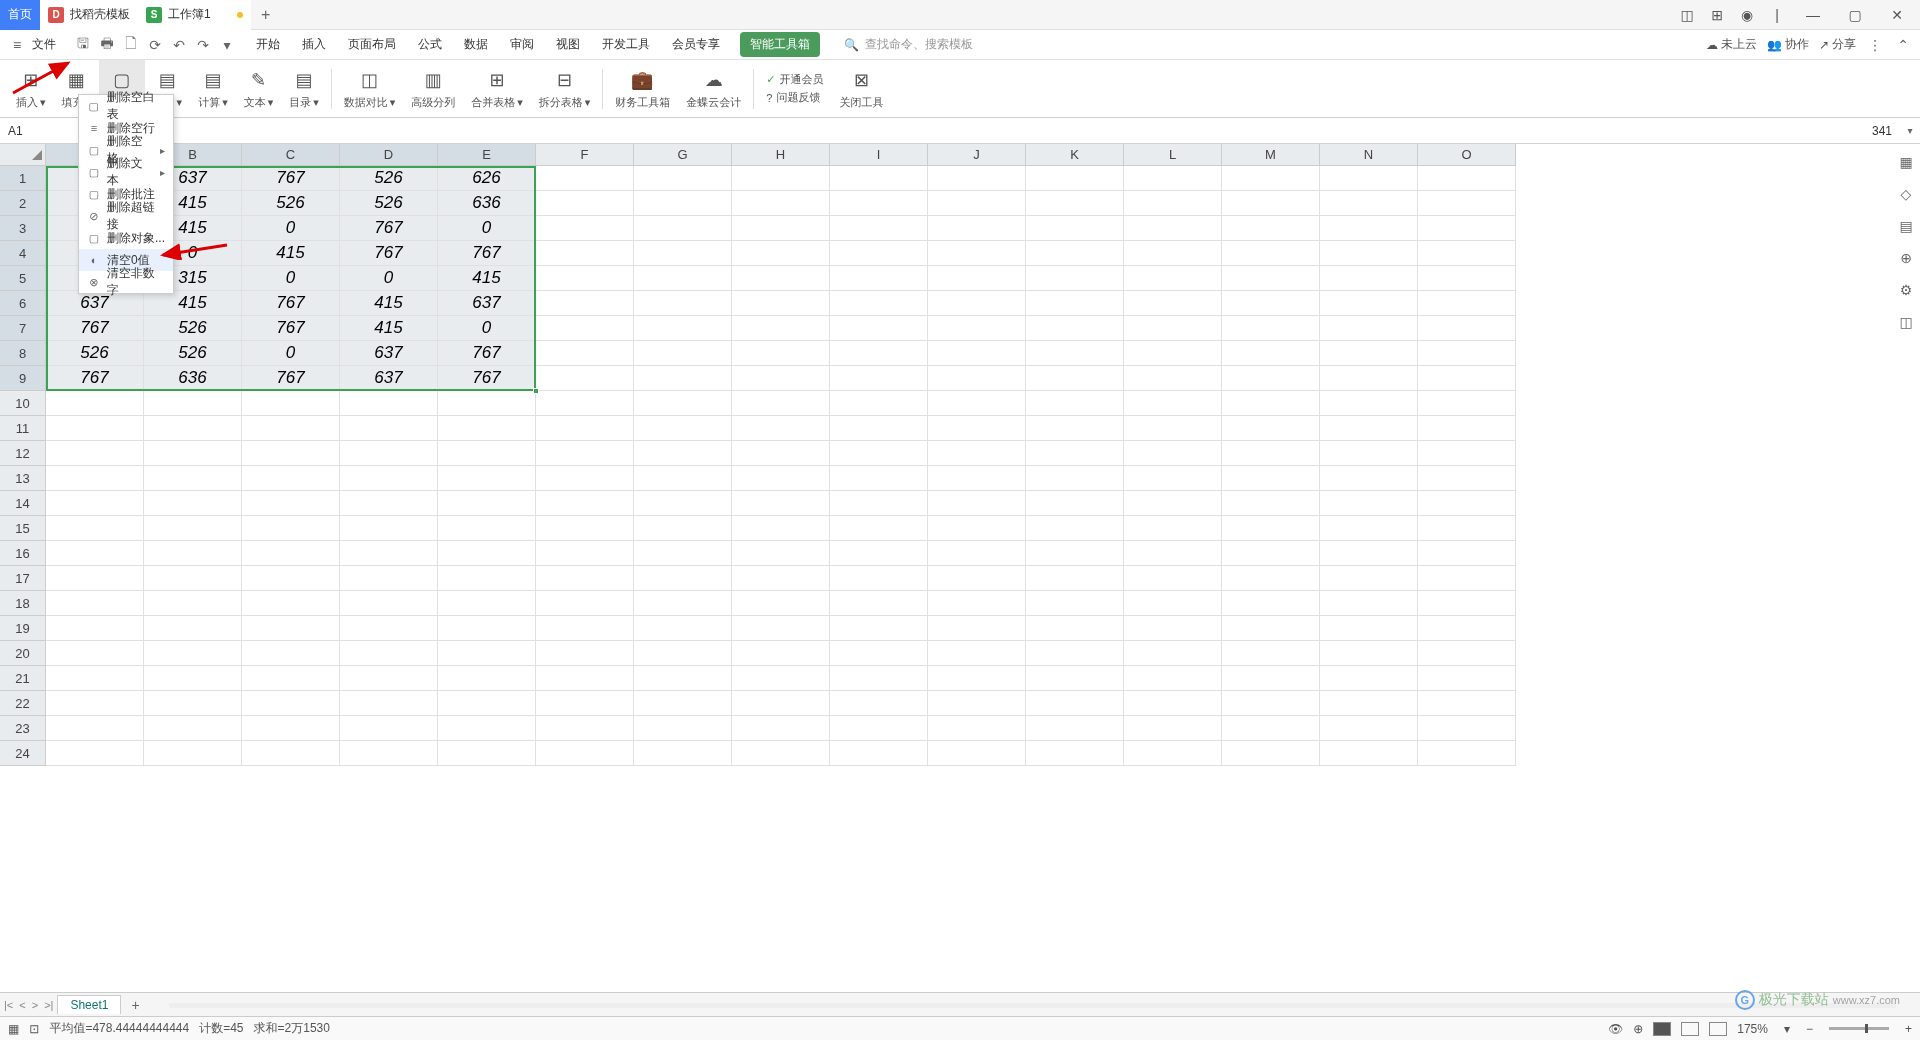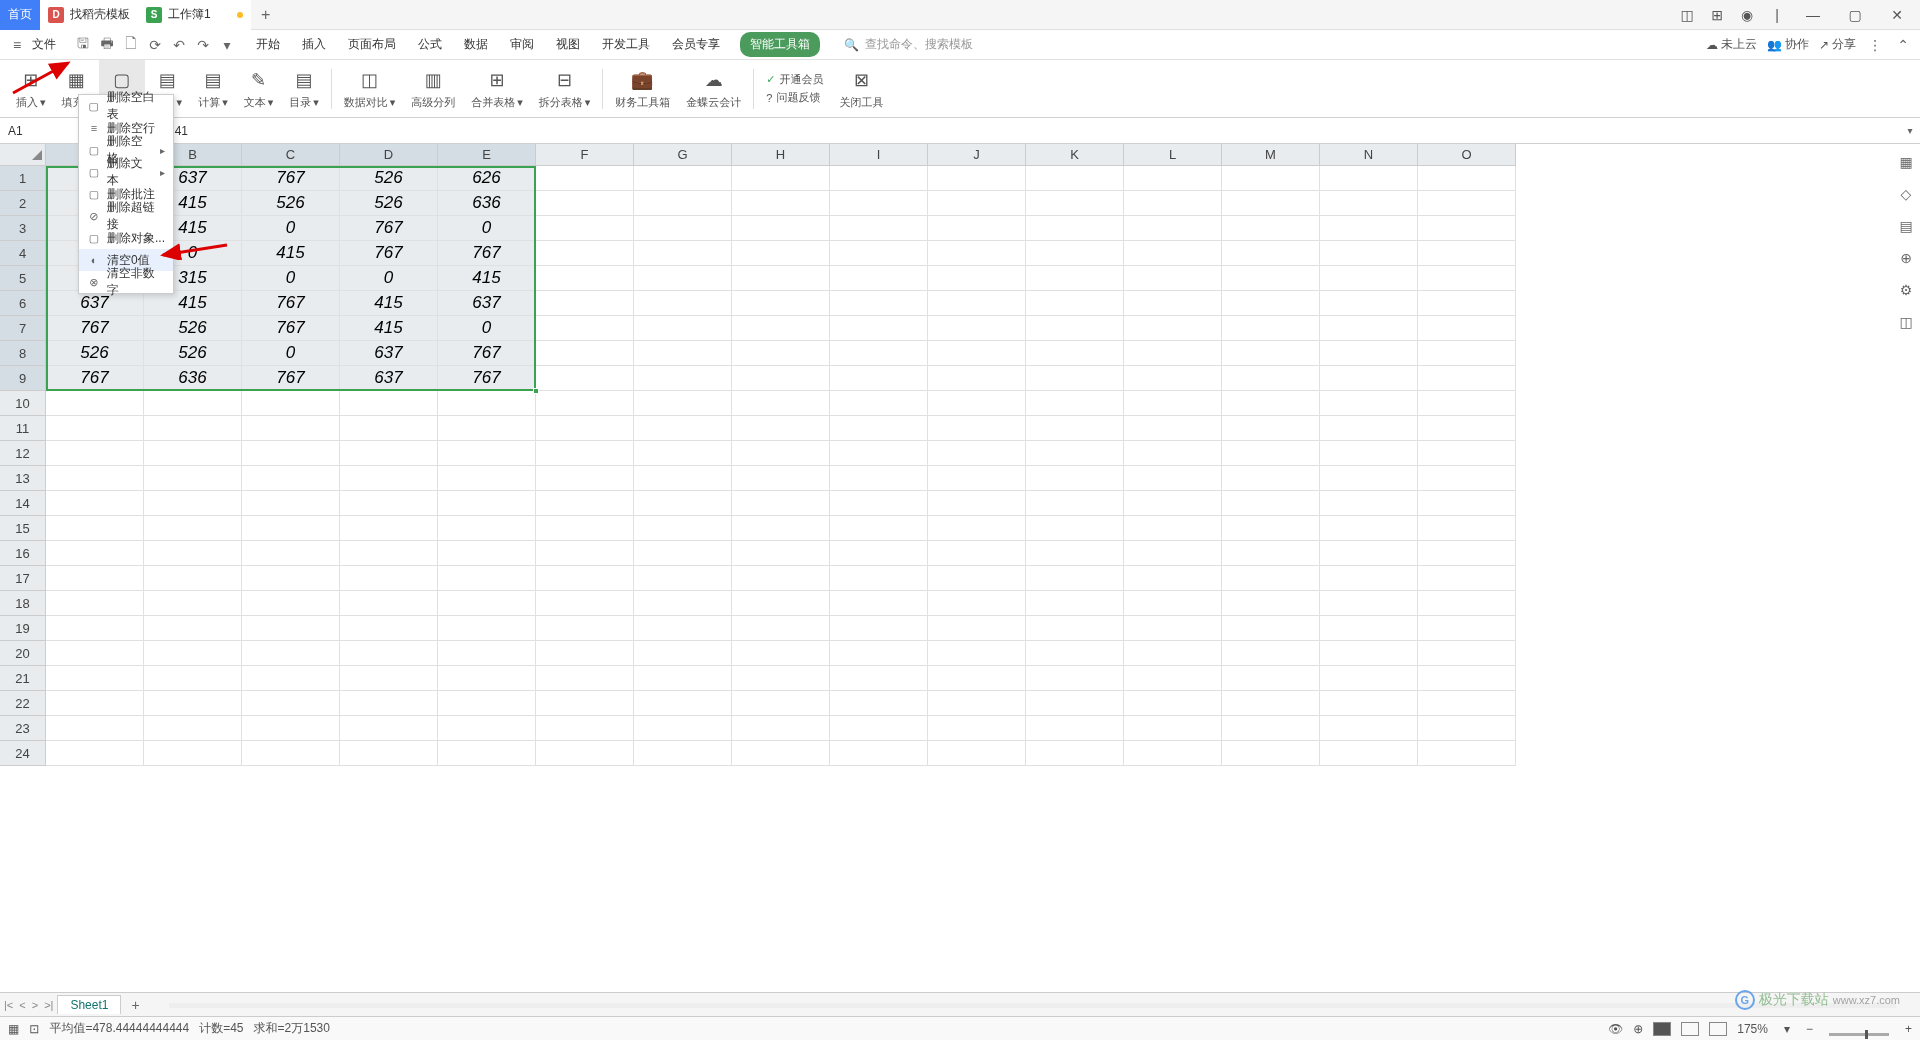--- a/index.html
+++ b/index.html
@@ -18,21 +18,21 @@
 .titlebar-right { margin-left: auto; display: flex; align-items: center; gap: 12px; padding-right: 8px; }
 .tb-icon { width: 18px; height: 18px; display: flex; align-items: center; justify-content: center; color: #555; font-size: 14px; cursor: pointer; }
 .win-control { width: 30px; height: 20px; display: flex; align-items: center; justify-content: center; color: #555; cursor: pointer; font-size: 14px; }
 
 
 .menubar { height: 30px; display: flex; align-items: center; border-bottom: 1px solid #e0e0e0; padding: 0 8px; gap: 4px; }
 .menubar .menu-left { display: flex; align-items: center; gap: 6px; }
 .menu-icon { width: 18px; height: 18px; display: flex; align-items: center; justify-content: center; color: #666; font-size: 14px; cursor: pointer; }
 .menu-tabs { display: flex; align-items: center; gap: 18px; margin-left: 14px; }
 .menu-tab { font-size: 12px; color: #333; cursor: pointer; padding: 4px 2px; }
-.menu-tab.active { background: #4a9b5c; color: #fff; padding: 4px 10px; border-radius: 10px; }
+.menu-tab.active { background: #4a9b5c; color: #fff; padding: 4px 10px; border-radius: 4px; }
 .menu-search { margin-left: 20px; display: flex; align-items: center; gap: 6px; color: #999; }
 .menu-right { margin-left: auto; display: flex; align-items: center; gap: 10px; }
 .menu-right-item { display: flex; align-items: center; gap: 3px; font-size: 12px; color: #555; cursor: pointer; }
 
 
 .toolbar { height: 58px; display: flex; align-items: center; border-bottom: 1px solid #d0d0d0; padding: 0 8px; }
 .tool-group { display: flex; flex-direction: column; align-items: center; justify-content: center; height: 100%; padding: 0 8px; gap: 3px; cursor: pointer; }
 .tool-group.active { background: #e8e8e8; }
 .tool-icon { width: 24px; height: 24px; display: flex; align-items: center; justify-content: center; font-size: 18px; color: #555; }
 .tool-label { font-size: 11px; color: #555; display: flex; align-items: center; gap: 2px; }
@@ -45,21 +45,21 @@
 .dropdown-item { height: 22px; display: flex; align-items: center; padding: 0 8px; font-size: 12px; color: #333; cursor: pointer; gap: 6px; position: relative; }
 .dropdown-item.highlighted { background: #e8f0fe; }
 .dd-icon { width: 14px; height: 14px; display: flex; align-items: center; justify-content: center; font-size: 11px; color: #666; }
 .dd-arrow { margin-left: auto; font-size: 10px; color: #666; }
 
 
 .arrow1 { position: absolute; left: 8px; top: 55px; width: 70px; height: 40px; z-index: 101; }
 .arrow2 { position: absolute; left: 155px; top: 240px; width: 75px; height: 20px; z-index: 101; }
 
 
-.formula-bar { height: 26px; display: flex; align-items: center; border-bottom: 1px solid #d0d0d0; }
+.formula-bar { height: 26px; display: flex; align-items: center; border-bottom: 1px solid #d0d0d0; text-align: right; }
 .name-box { width: 120px; height: 100%; border-right: 1px solid #d0d0d0; display: flex; align-items: center; padding: 0 8px; font-size: 12px; }
 .fx-label { width: 40px; display: flex; align-items: center; justify-content: center; font-style: italic; color: #666; border-right: 1px solid #d0d0d0; height: 100%; }
 .formula-input { flex: 1; padding: 0 8px; font-size: 12px; }
 .formula-expand { width: 20px; display: flex; align-items: center; justify-content: center; color: #666; font-size: 10px; }
 
 
 .grid-area { position: relative; height: calc(100% - 30px - 30px - 58px - 26px - 24px - 24px); overflow: hidden; }
 .col-headers { display: flex; height: 22px; position: sticky; top: 0; }
 .corner { width: 46px; min-width: 46px; height: 22px; background: #e8ecef; border-right: 1px solid #ccc; border-bottom: 1px solid #ccc; display: flex; align-items: center; justify-content: flex-end; padding-right: 3px; }
 .corner svg { fill: #888; }
@@ -87,21 +87,21 @@
 .sheet-tab { padding: 2px 12px; background: #fff; border: 1px solid #ccc; border-bottom: none; font-size: 12px; color: #0f766e; cursor: pointer; }
 .sheet-add { width: 20px; height: 20px; display: flex; align-items: center; justify-content: center; color: #666; cursor: pointer; font-size: 14px; }
 .sheet-scroll { flex: 1; height: 8px; margin: 0 20px; position: relative; }
 .sheet-scroll-track { position: absolute; left: 0; right: 0; top: 2px; height: 5px; background: #eee; }
 
 
 .status-bar { height: 24px; border-top: 1px solid #ccc; display: flex; align-items: center; padding: 0 8px; gap: 14px; background: #f9f9f9; font-size: 12px; color: #555; }
 .status-left { display: flex; align-items: center; gap: 10px; }
 .status-right { margin-left: auto; display: flex; align-items: center; gap: 10px; }
 .view-btn { width: 18px; height: 14px; border: 1px solid #888; display: inline-block; cursor: pointer; }
-.zoom { display: flex; align-items: flex-end; gap: 16px; }
+.zoom { display: flex; align-items: center; gap: 16px; }
 
 
 .watermark { position: absolute; right: 20px; bottom: 30px; font-size: 14px; color: #88b888; display: flex; align-items: center; gap: 4px; opacity: 0.9; }
 .watermark .logo { width: 20px; height: 20px; border: 2px solid #5a9de8; border-radius: 50%; display: flex; align-items: center; justify-content: center; color: #5a9de8; font-weight: bold; font-size: 11px; }
 </style>
 </head>
 <body>
 
 <div class="titlebar">
   <div class="tab home">

